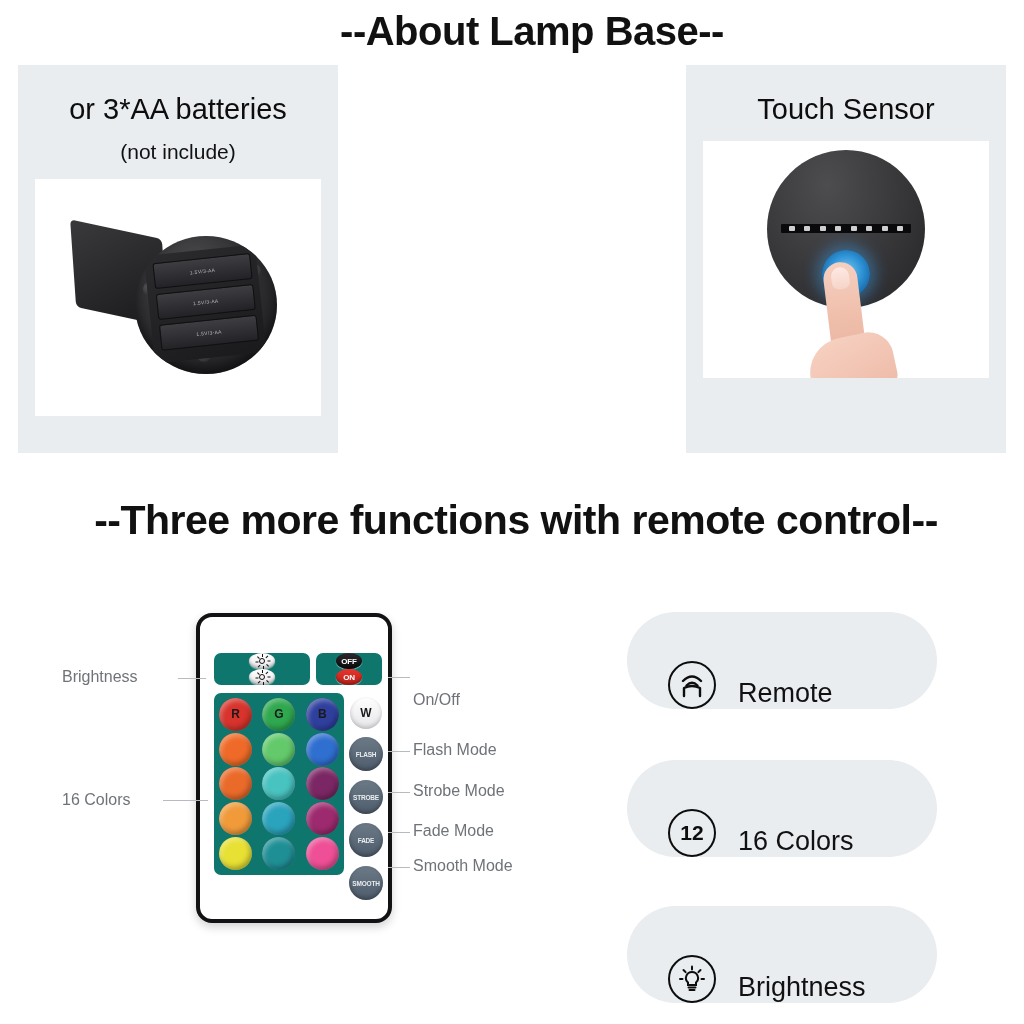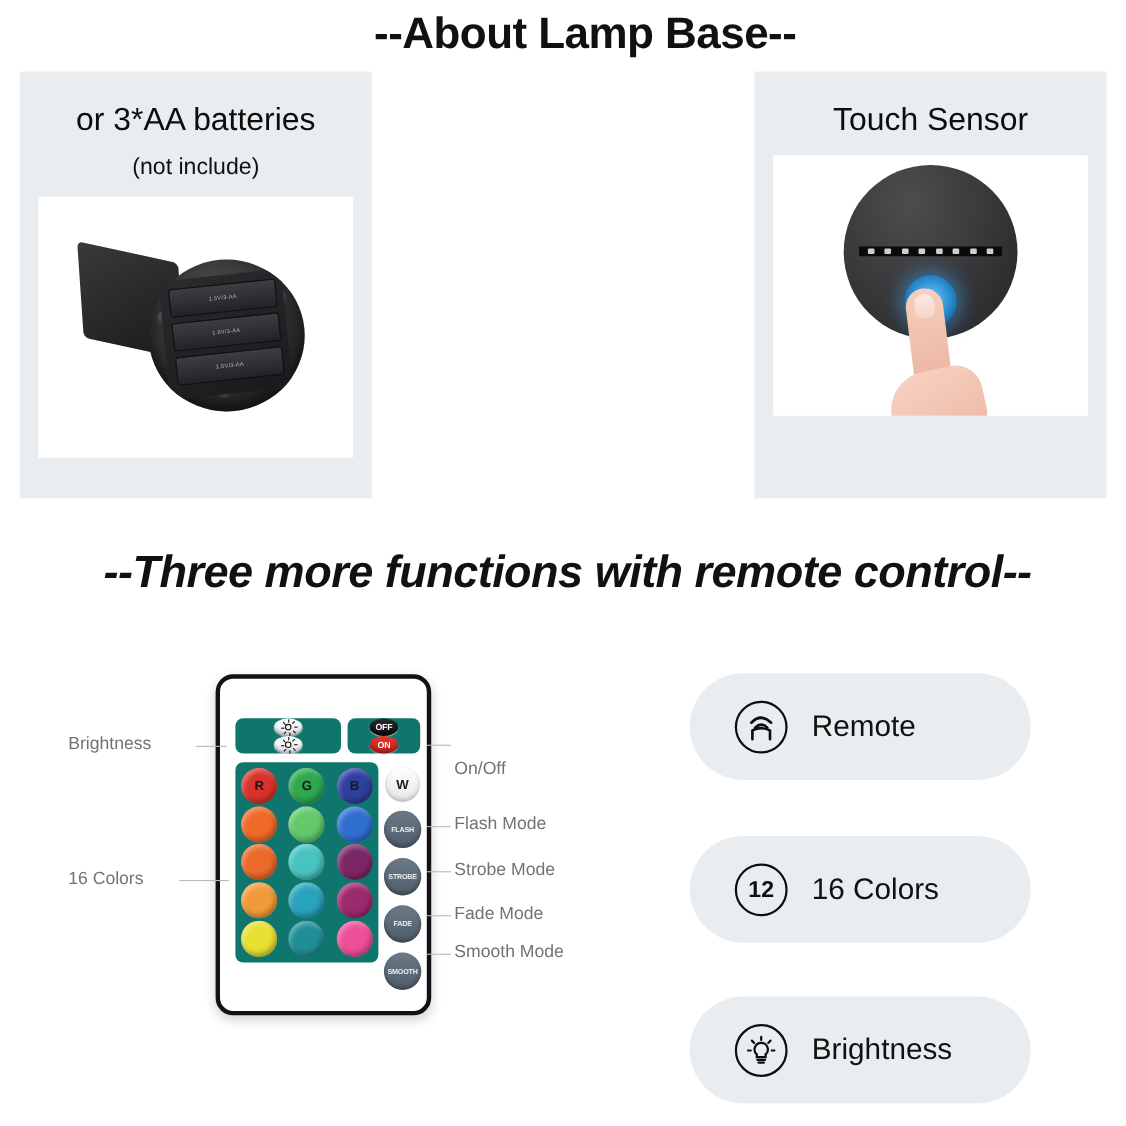--- a/index.html
+++ b/index.html
@@ -16,21 +16,21 @@
   .heading{
     text-align:center;
     font-size:40px;
     font-weight:600;
     letter-spacing:-0.5px;
     color:#111;
     white-space:nowrap;
     padding-left:20px;
   }
   #heading-1{position:absolute;left:0;top:9px;width:1024px;}
-  #heading-2{position:absolute;left:0;top:497px;width:992px;font-size:41px;font-style:italic;}
+  #heading-2{position:absolute;left:0;top:497px;width:992px;font-size:41px;}
 
   
   #panels{
     position:absolute;left:18px;top:65px;
     width:988px;height:388px;
     display:flex;justify-content:space-between;
   }
   .panel{
     width:320px;height:388px;
     background:#e9edf0;
@@ -259,21 +259,21 @@
   #line-strobe{left:388px;top:792px;width:22px;}
   #lbl-fade   {left:413px;top:822px;}
   #line-fade  {left:388px;top:832px;width:22px;}
   #lbl-smooth {left:413px;top:857px;}
   #line-smooth{left:388px;top:867px;width:22px;}
 
   
   .pill{
     position:absolute;left:627px;width:310px;height:97px;
     background:#e9edf0;border-radius:49px;
-    display:flex;align-items:center;
+    display:flex;align-items:flex-end;
   }
   #pill-remote{top:612px;}
   #pill-colors{top:760px;}
   #pill-bright{top:906px;}
   .pill-ico{
     margin-left:41px;width:48px;height:48px;border-radius:50%;
     border:2.6px solid #0d0d0d;box-sizing:border-box;
     display:flex;align-items:center;justify-content:center;
     position:relative;flex:0 0 auto;
   }

